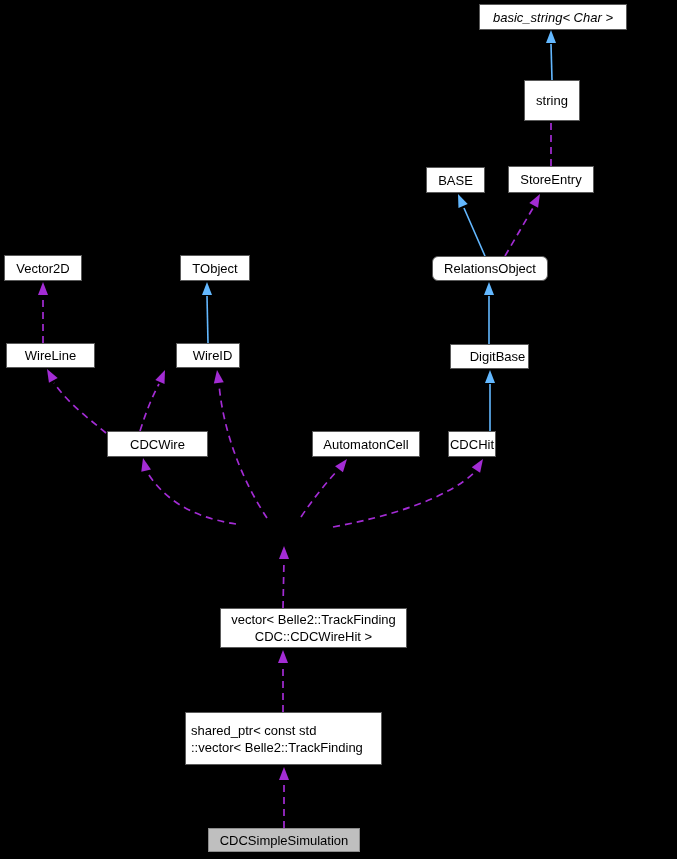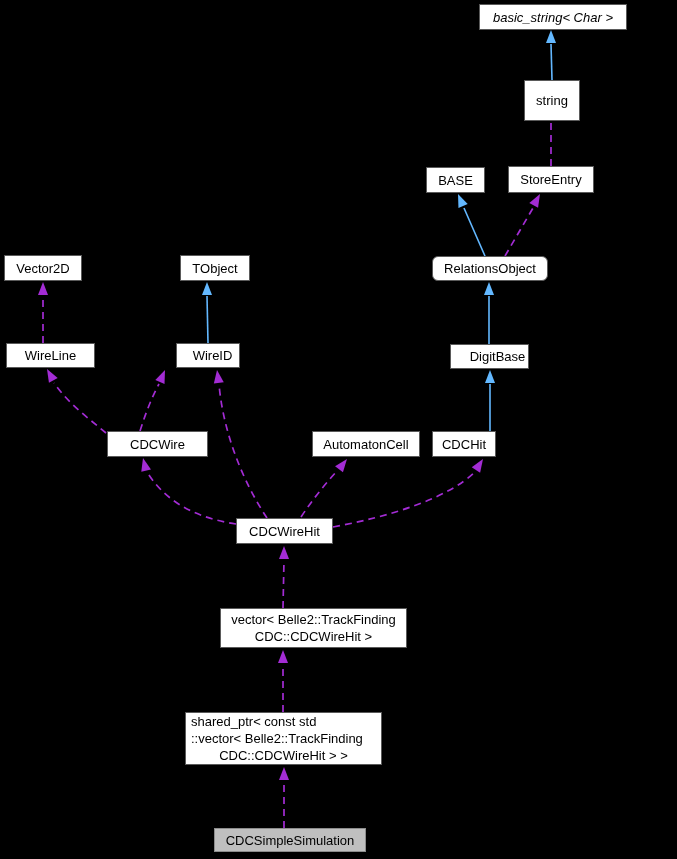--- a/index.html
+++ b/index.html
@@ -18,21 +18,20 @@
     position:absolute;z-index:2;box-sizing:border-box;
     display:flex;flex-direction:column;align-items:center;justify-content:center;
     background:var(--c-node-fill,#fff);
     border:1px solid var(--c-node-border,#5a5a5a);
     color:var(--c-node-text,#000);
     font-size:13px;line-height:17px;text-align:center;white-space:nowrap;
   }
   .node.hl{
     background:var(--c-highlight-fill,#bfbfbf);
     border-color:var(--c-highlight-border,#8c8c8c);
-    margin-left:6px;
   }
   .node.multi{line-height:17px;}
   .node .ln{width:100%;}
   .node.sp .ln0,.node.sp .ln1{text-align:left;padding-left:10px;}
   .node.sp .ln2{text-align:center;}
 </style>
 </head>
 <body>
 
 <div class="stage">
@@ -161,30 +160,28 @@
   <div class="node" style="left:180px;top:255px;width:70px;height:26px;">TObject</div>
 
   <div class="node" style="left:6px;top:343px;width:89px;height:25px;">WireLine</div>
 
   <div class="node" style="left:176px;top:343px;width:64px;height:25px;padding-left:9px;">WireID</div>
 
   <div class="node" style="left:107px;top:431px;width:101px;height:26px;">CDCWire</div>
 
   <div class="node" style="left:312px;top:431px;width:108px;height:26px;">AutomatonCell</div>
 
-  <div class="node" style="left:432px;top:431px;width:64px;height:26px;">CDCHit</div>
+  <div class="node" style="left:448px;top:431px;width:48px;height:26px;">CDCHit</div>
 
-  <div class="node" style="left:236px;top:518px;width:97px;height:26px;">CDCWireHit</div>
 
   <div class="node multi" style="left:190px;top:608px;width:187px;height:40px;margin-left:30px;">
     <div class="ln">vector&lt; Belle2::TrackFinding</div>
     <div class="ln">CDC::CDCWireHit &gt;</div>
   </div>
 
   <div class="node multi sp" style="left:185px;top:712px;width:197px;height:53px;">
     <div class="ln ln0">shared_ptr&lt; const std</div>
     <div class="ln ln1">::vector&lt; Belle2::TrackFinding</div>
-    <div class="ln ln2">CDC::CDCWireHit &gt; &gt;</div>
   </div>
 
   <div class="node hl" style="left:208px;top:828px;width:152px;height:24px;">CDCSimpleSimulation</div>
 
 </div>
 
 </body></html>

